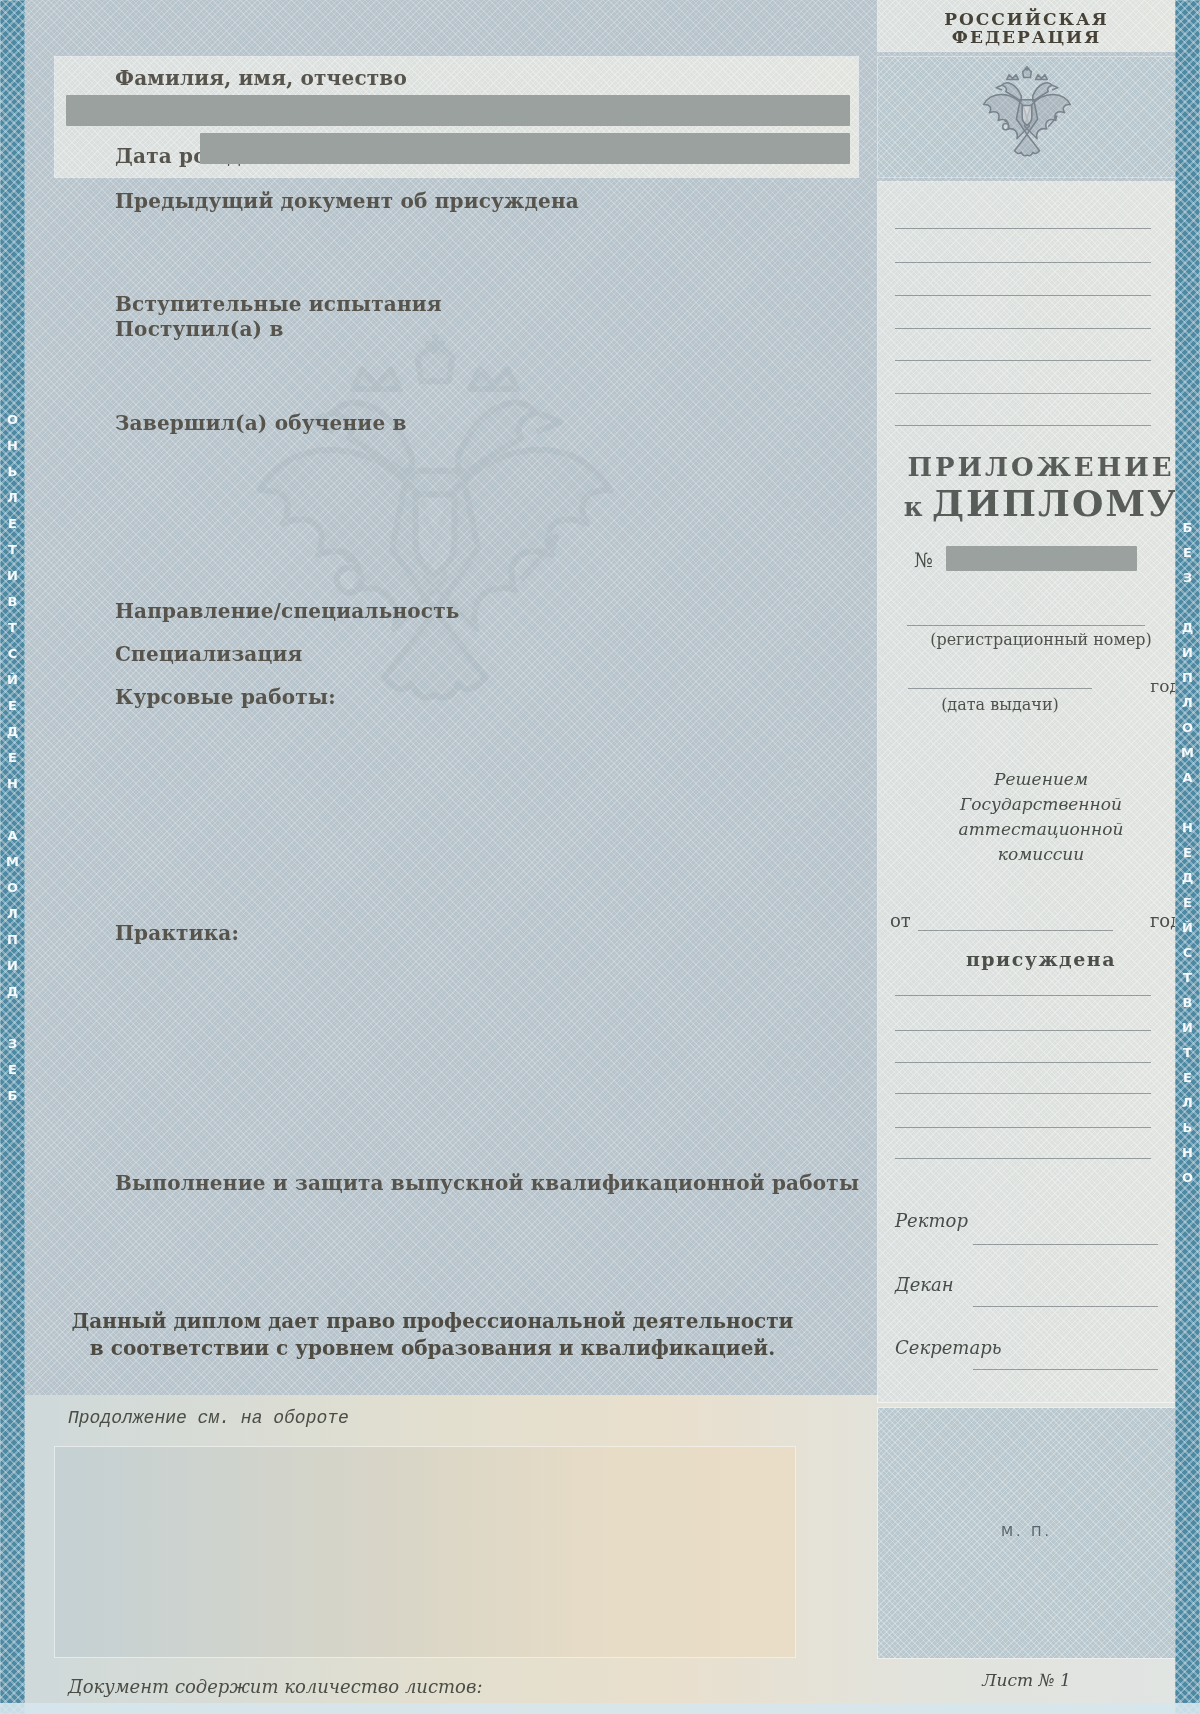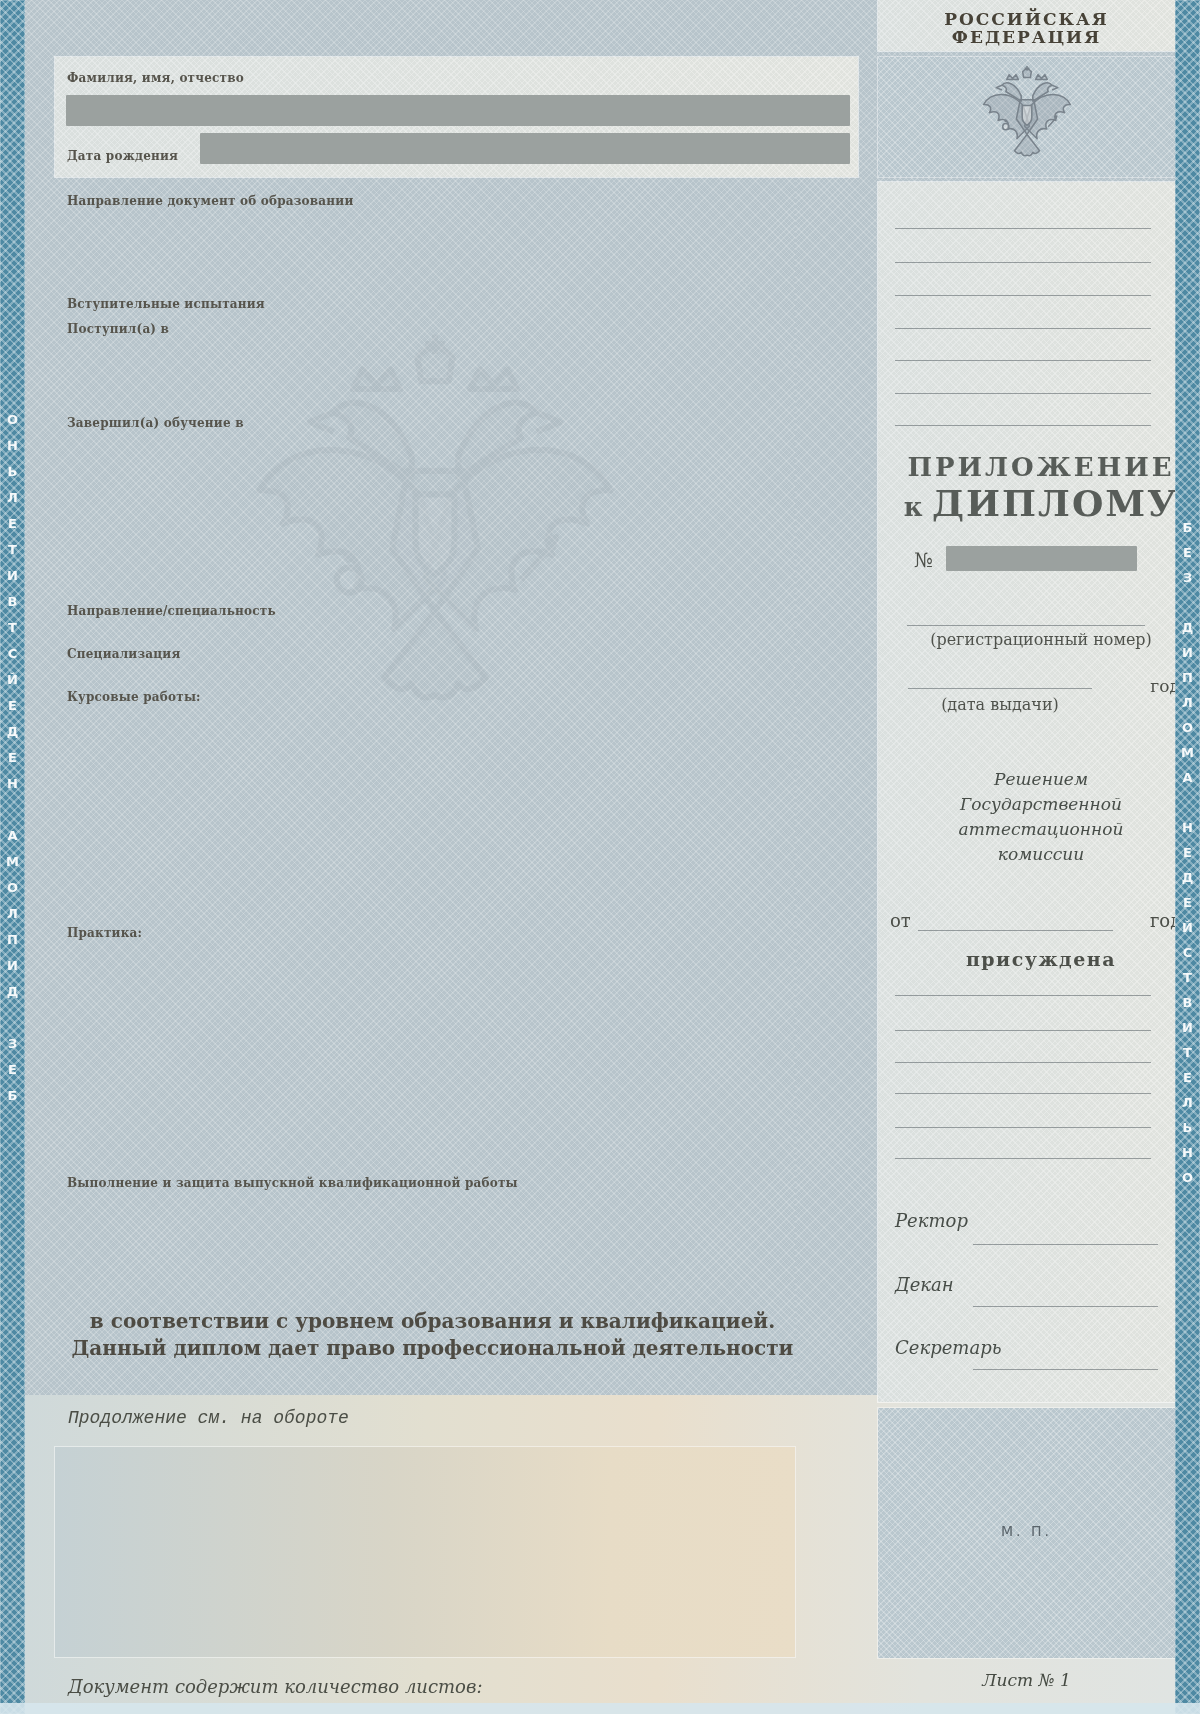--- a/index.html
+++ b/index.html
@@ -68,22 +68,22 @@
     position:absolute;
     background-color:#b9c7ce;
     background-image:
       repeating-linear-gradient(45deg, rgba(255,255,255,.25) 0 1px, rgba(255,255,255,0) 1px 4px),
       repeating-linear-gradient(135deg, rgba(255,255,255,.25) 0 1px, rgba(255,255,255,0) 1px 4px);
     box-shadow:0 0 0 1px rgba(255,255,255,.4);
     z-index:3;
   }
   
   .lbl{
-    position:absolute;font-size:12px;line-height:22px;font-weight:600;
-    color:#56544c;letter-spacing:.2px;white-space:nowrap;z-index:4;
+    position:absolute;font-size:20px;line-height:22px;font-weight:600;
+    color:#56544c;letter-spacing:.2px;white-space:nowrap;z-index:4;margin-left:48px;
   }
   .bar{position:absolute;background:#9ba19f;z-index:4;border-radius:1px;}
   .rc{position:absolute;color:#4c4f49;z-index:4;}
   .line{position:absolute;border-top:1px solid rgba(85,95,100,.55);z-index:4;}
   .caption{position:absolute;font-size:16px;color:#4f524c;text-align:center;z-index:4;}
   .statement{
     position:absolute;left:60px;top:1308px;width:745px;text-align:center;
     font-size:20px;line-height:27px;font-weight:600;color:#4e4b43;z-index:4;
   }
   .country{
@@ -155,33 +155,33 @@
     <div class="vtext vtext-right">БЕЗ ДИПЛОМА НЕДЕЙСТВИТЕЛЬНО</div>
   </div>
 
   <div class="white-box" style="left:55px;top:57px;width:803px;height:120px;">
     <div class="lbl" style="left:12px;top:10px;">Фамилия, имя, отчество</div>
     <div class="bar" style="left:11px;top:38px;width:784px;height:31px;"></div>
     <div class="lbl" style="left:12px;top:88px;">Дата рождения</div>
     <div class="bar" style="left:145px;top:76px;width:650px;height:31px;"></div>
   </div>
 
-  <div class="lbl" style="left:67px;top:190px;">Направление документ об образовании</div>
+  <div class="lbl" style="left:67px;top:190px;">Предыдущий документ об присуждена</div>
   <div class="lbl" style="left:67px;top:293px;">Вступительные испытания</div>
   <div class="lbl" style="left:67px;top:318px;">Поступил(а) в</div>
   <div class="lbl" style="left:67px;top:412px;">Завершил(а) обучение в</div>
   <div class="lbl" style="left:67px;top:600px;">Направление/специальность</div>
   <div class="lbl" style="left:67px;top:643px;">Специализация</div>
   <div class="lbl" style="left:67px;top:686px;">Курсовые работы:</div>
   <div class="lbl" style="left:67px;top:922px;">Практика:</div>
   <div class="lbl" style="left:67px;top:1172px;">Выполнение и защита выпускной квалификационной работы</div>
 
   <div class="statement">
+    <div>Данный диплом дает право профессиональной деятельности</div>
     <div>в соответствии с уровнем образования и квалификацией.</div>
-    <div>Данный диплом дает право профессиональной деятельности</div>
   </div>
 
   <div class="white-box" style="left:878px;top:0;width:297px;height:51px;">
     <div class="country">
       <div>РОССИЙСКАЯ</div>
       <div>ФЕДЕРАЦИЯ</div>
     </div>
   </div>
 
   <div class="blue-box" style="left:878px;top:57px;width:297px;height:120px;">

